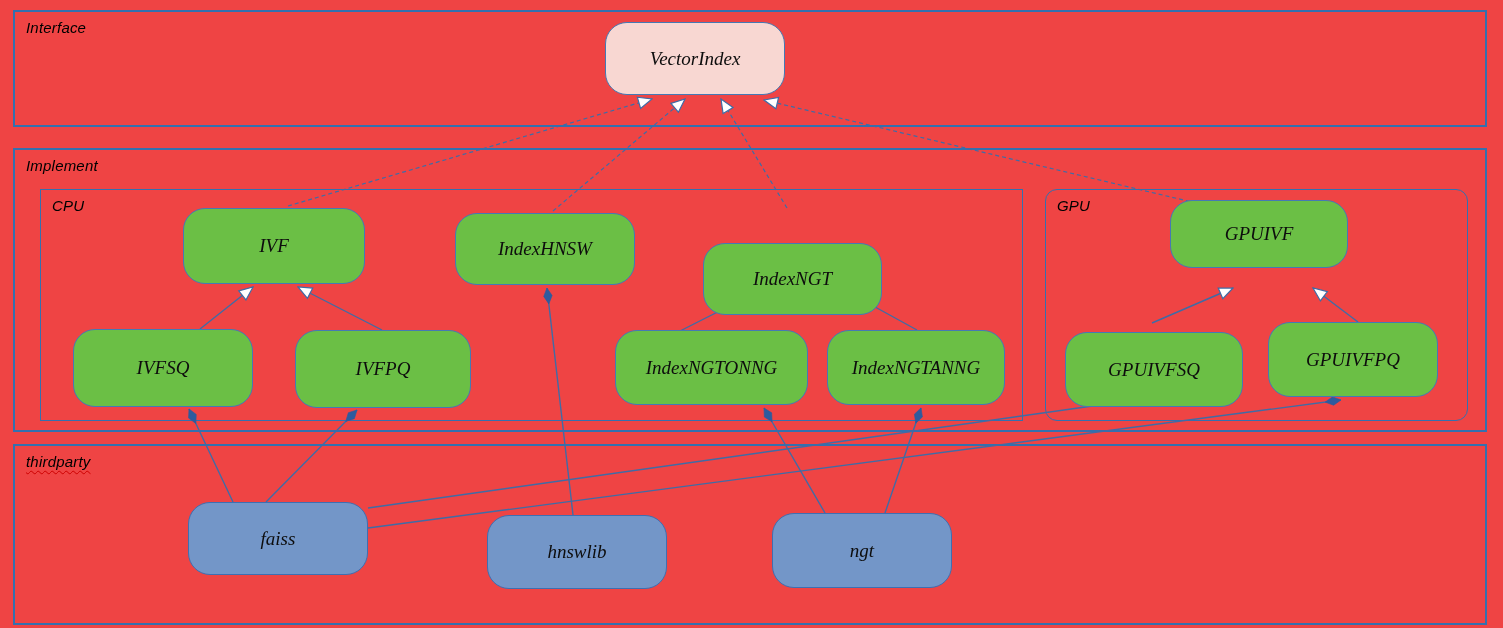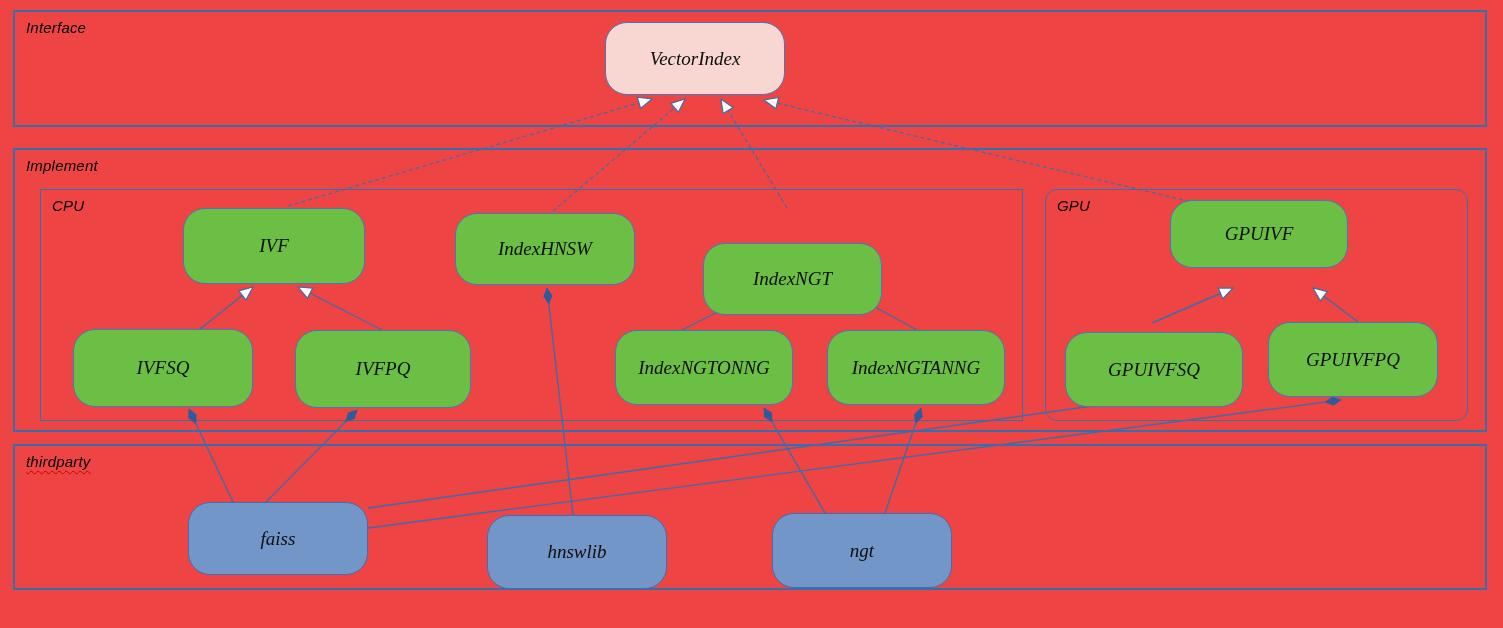--- a/index.html
+++ b/index.html
@@ -37,21 +37,21 @@
   </div>
 
   <div class="subsection" style="left:40px; top:189px; width:983px; height:232px;">
     <span class="section-label">CPU</span>
   </div>
 
   <div class="subsection" style="left:1045px; top:189px; width:423px; height:232px;border-radius:12px;">
     <span class="section-label">GPU</span>
   </div>
 
-  <div class="section" style="left:13px; top:444px; width:1474px; height:146px;padding-left:32px;">
+  <div class="section" style="left:13px; top:444px; width:1474px; height:181px;padding-left:32px;">
     <span class="section-label wavy">thirdparty</span>
   </div>
 
   <svg class="edges" width="1503" height="628" viewBox="0 0 1503 628">
     <defs>
       <marker id="tri" viewBox="0 0 16 14" markerWidth="16" markerHeight="14" refX="14.6" refY="7" orient="auto" markerUnits="userSpaceOnUse">
         <path d="M1,1.2 L14.6,7 L1,12.8 Z" fill="#ffffff" stroke="#3f6ca6" stroke-width="1.2"></path>
       </marker>
       <marker id="dia" viewBox="0 0 20 10" markerWidth="20" markerHeight="10" refX="18" refY="5" orient="auto" markerUnits="userSpaceOnUse">
         <path d="M2,5 L10,0.8 L18,5 L10,9.2 Z" fill="#2e5b9e" stroke="#2e5b9e" stroke-width="0.6"></path>
@@ -96,21 +96,21 @@
   </div>
 
   <div class="node green" style="left:295px; top:330px; width:176px; height:78px;">
     <span>IVFPQ</span>
   </div>
 
   <div class="node green" style="left:73px; top:329px; width:180px; height:78px;">
     <span>IVFSQ</span>
   </div>
 
-  <div class="node green" style="left:615px; top:330px; width:178px; height:75px;">
+  <div class="node green" style="left:615px; top:330px; width:193px; height:75px;">
     <span>IndexNGTONNG</span>
   </div>
 
   <div class="node green" style="left:827px; top:330px; width:178px; height:75px;">
     <span>IndexNGTANNG</span>
   </div>
 
   <div class="node green" style="left:1170px; top:200px; width:178px; height:68px;justify-content:center;">
     <span>GPUIVF</span>
   </div>

